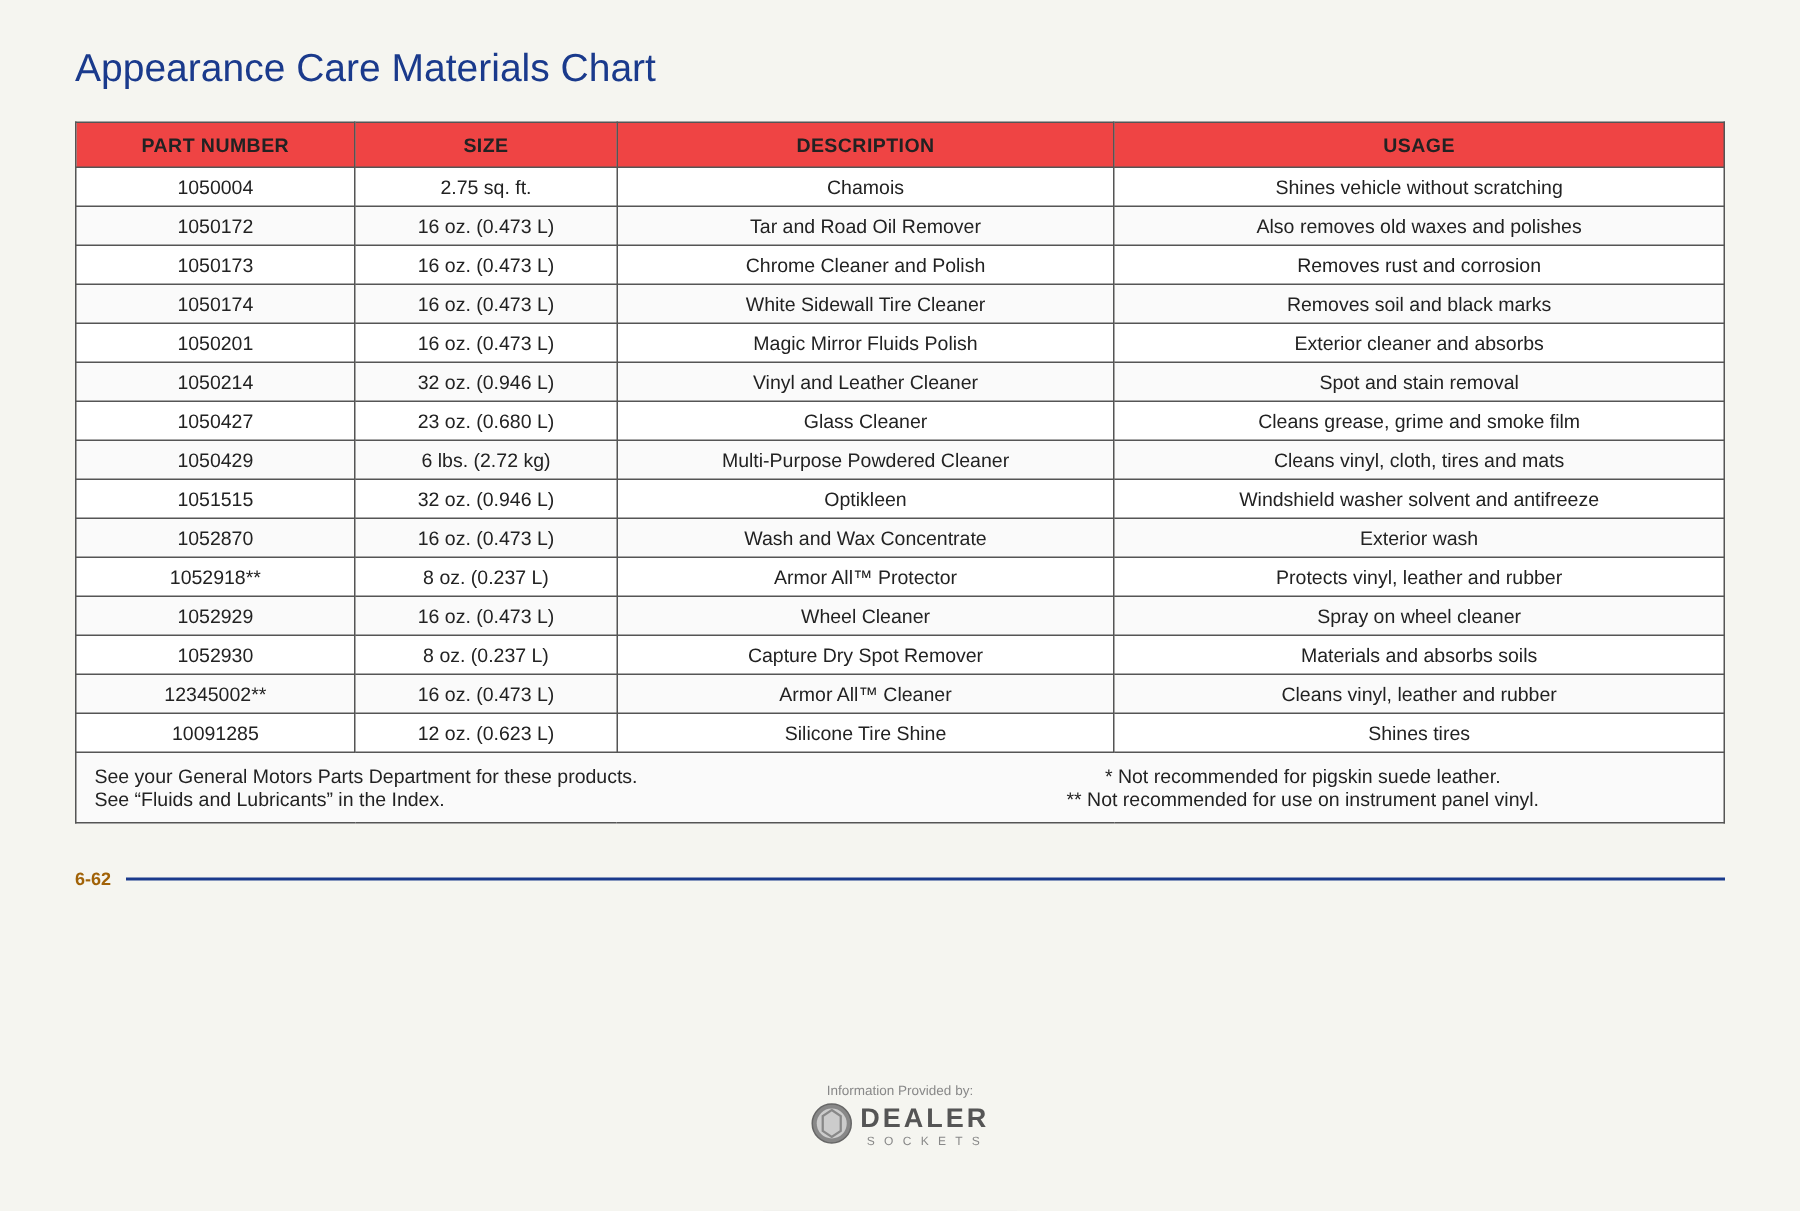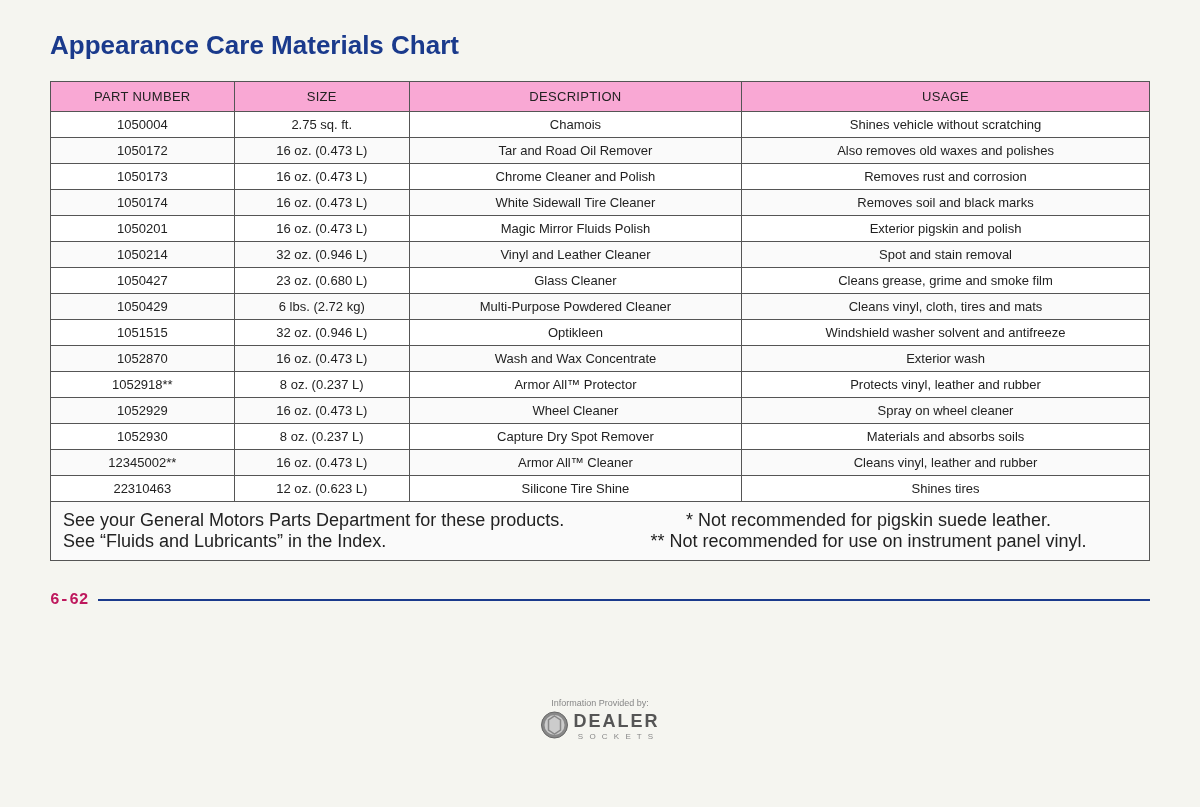--- a/index.html
+++ b/index.html
@@ -11,89 +11,88 @@
     }
     .page {
       width: 1200px;
       min-height: 807px;
       background: #f5f5f0;
       padding: 30px 50px 20px 50px;
       position: relative;
     }
     .page-title {
       font-size: 26px;
-      font-weight: bold;
+      font-weight: normal;
       color: #1a3a8c;
       margin-bottom: 20px;
     }
     table {
       width: 100%;
       border-collapse: collapse;
       border: 1.5px solid #555;
       font-size: 13px;
     }
     th {
       border: 1.5px solid #555;
       padding: 7px 10px;
       text-align: center;
-      font-weight: normal;
-      background: #f9a8d4;
+      font-weight: bold;
+      background: #ef4444;
       font-size: 13px;
       letter-spacing: 0.3px;
     }
     td {
       border: 1px solid #555;
       padding: 5px 10px;
       text-align: center;
       background: #fff;
     }
     tr:nth-child(even) td {
       background: #fafafa;
     }
     .footer-row td {
       text-align: left;
       padding: 8px 12px;
-      font-size: 18px;
+      font-size: 13px;
     }
     .footer-inner {
       display: flex;
       justify-content: space-between;
       align-items: flex-start;
     }
     .footer-left {
       flex: 1;
     }
     .footer-right {
       flex: 1;
       text-align: center;
     }
     .page-bottom {
       margin-top: 30px;
       display: flex;
       align-items: center;
       gap: 10px;
     }
     .page-number {
-      font-size: 16px;
+      font-size: 12px;
       font-weight: bold;
-      color: #be185d;
+      color: #a16207;
       white-space: nowrap;
-      font-family: Liberation Mono, monospace;
     }
     .bottom-line {
       flex: 1;
       height: 2px;
       background: #1a3a8c;
     }
     .dealer-logo-area {
       display: flex;
       flex-direction: column;
       align-items: center;
       position: absolute;
-      bottom: 66px;
+      bottom: 42px;
       left: 50%;
       transform: translateX(-50%);
     }
     .dealer-info-text {
       font-size: 9px;
       color: #888;
       margin-bottom: 3px;
     }
     .dealer-logo {
       display: flex;
@@ -153,21 +152,21 @@
         <tr>
           <td>1050174</td>
           <td>16 oz. (0.473 L)</td>
           <td>White Sidewall Tire Cleaner</td>
           <td>Removes soil and black marks</td>
         </tr>
         <tr>
           <td>1050201</td>
           <td>16 oz. (0.473 L)</td>
           <td>Magic Mirror Fluids Polish</td>
-          <td>Exterior pigskin and polish</td>
+          <td>Exterior cleaner and absorbs</td>
         </tr>
         <tr>
           <td>1050214</td>
           <td>32 oz. (0.946 L)</td>
           <td>Vinyl and Leather Cleaner</td>
           <td>Spot and stain removal</td>
         </tr>
         <tr>
           <td>1050427</td>
           <td>23 oz. (0.680 L)</td>
@@ -210,21 +209,21 @@
           <td>Capture Dry Spot Remover</td>
           <td>Materials and absorbs soils</td>
         </tr>
         <tr>
           <td>12345002**</td>
           <td>16 oz. (0.473 L)</td>
           <td>Armor All™ Cleaner</td>
           <td>Cleans vinyl, leather and rubber</td>
         </tr>
         <tr>
-          <td>22310463</td>
+          <td>10091285</td>
           <td>12 oz. (0.623 L)</td>
           <td>Silicone Tire Shine</td>
           <td>Shines tires</td>
         </tr>
         <tr class="footer-row">
           <td colspan="4">
     <div class="footer-inner">
       <div class="footer-left">
         <div>See your General Motors Parts Department for these products.</div>
         <div>See “Fluids and Lubricants” in the Index.</div>

